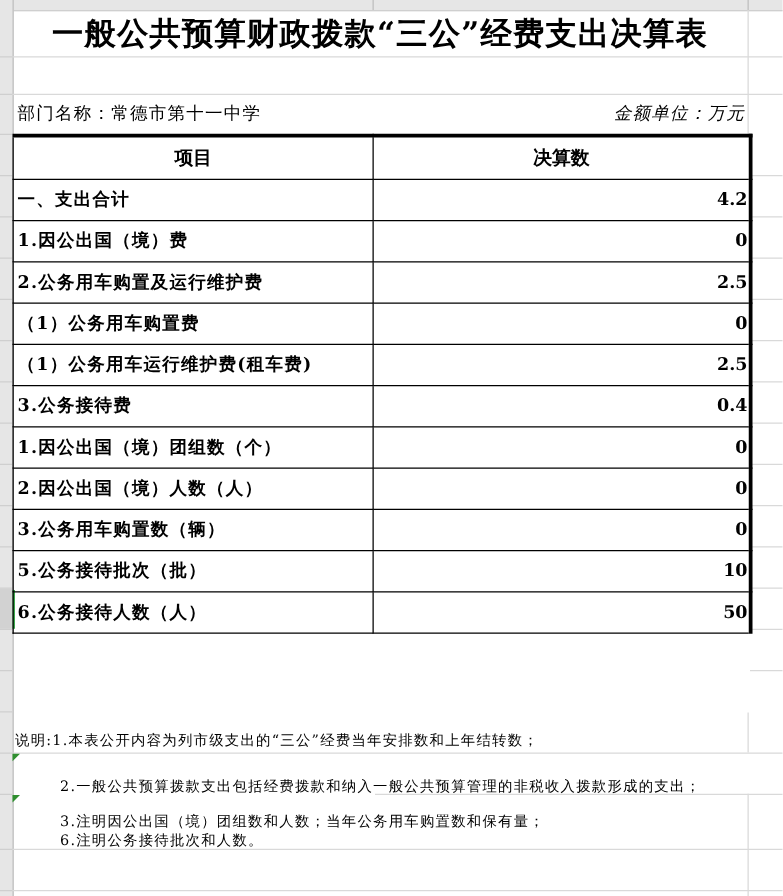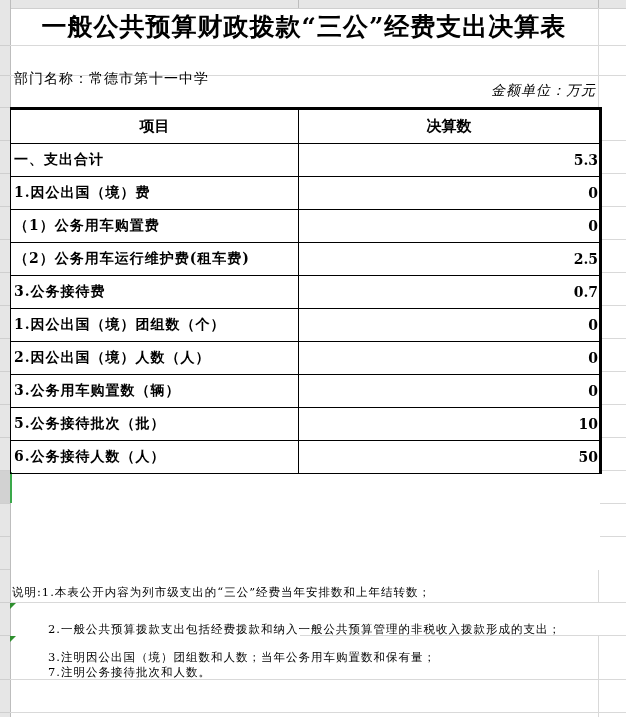--- a/index.html
+++ b/index.html
@@ -25,21 +25,21 @@
   .gridline-h { position:absolute; height:1px; background:#d9d9d9; }
   .gridline-v { position:absolute; width:1px; background:#d9d9d9; }
 
   .title {
     position:absolute; left:10px; top:8px; width:588px; height:37px;
     font-family:"DejaVu Serif","Liberation Serif",serif;
     font-weight:bold; font-size:25px; letter-spacing:1px;
     display:flex; align-items:center; justify-content:center; white-space:nowrap;
   }
   .dept {
-    position:absolute; left:14px; top:64px; height:30px;
+    position:absolute; left:14px; top:76px; height:30px;
     font-size:14px; display:flex; align-items:center; letter-spacing:1px;text-align:right;
   }
   .unit {
     position:absolute; right:30px; top:76px; height:30px;
     font-size:14px; display:flex; align-items:center; letter-spacing:1px;font-style:italic;
   }
 
   table.main {
     position:absolute; left:10px; top:107px;
     border-collapse:collapse; table-layout:fixed;
@@ -130,37 +130,41 @@
       <col style="width:288px">
       <col style="width:302px">
     </colgroup>
   <tbody>
       <tr>
     <th>项目</th>
     <th>决算数</th>
   </tr>
   <tr>
         <td class="item">一、支出合计</td>
-        <td class="val">5.3</td>
+        <td class="val">4.2</td>
       </tr>
   <tr>
         <td class="item">1.因公出国（境）费</td>
         <td class="val">0</td>
       </tr>
   <tr>
+        <td class="item">2.公务用车购置及运行维护费</td>
+        <td class="val">2.5</td>
+      </tr>
+  <tr>
         <td class="item">（1）公务用车购置费</td>
         <td class="val">0</td>
       </tr>
   <tr>
-        <td class="item">（2）公务用车运行维护费(租车费)</td>
+        <td class="item">（1）公务用车运行维护费(租车费)</td>
         <td class="val">2.5</td>
       </tr>
   <tr>
         <td class="item">3.公务接待费</td>
-        <td class="val">0.7</td>
+        <td class="val">0.4</td>
       </tr>
   <tr>
         <td class="item">1.因公出国（境）团组数（个）</td>
         <td class="val">0</td>
       </tr>
   <tr>
         <td class="item">2.因公出国（境）人数（人）</td>
         <td class="val">0</td>
       </tr>
   <tr>
@@ -176,13 +180,13 @@
         <td class="val">50</td>
       </tr>
 </tbody>
   </table>
 
 <div class="notes" style="top:585px">说明:1.本表公开内容为列市级支出的“三公”经费当年安排数和上年结转数；</div>
 <div class="comment-mark" style="top:603px"></div>
 <div class="notes" style="left:48px;top:622px">2.一般公共预算拨款支出包括经费拨款和纳入一般公共预算管理的非税收入拨款形成的支出；</div>
 <div class="comment-mark" style="top:636px"></div>
 <div class="notes" style="left:48px;top:650px">3.注明因公出国（境）团组数和人数；当年公务用车购置数和保有量；</div>
-<div class="notes" style="left:48px;top:665px">7.注明公务接待批次和人数。</div>
+<div class="notes" style="left:48px;top:665px">6.注明公务接待批次和人数。</div>
 
 </body></html>

